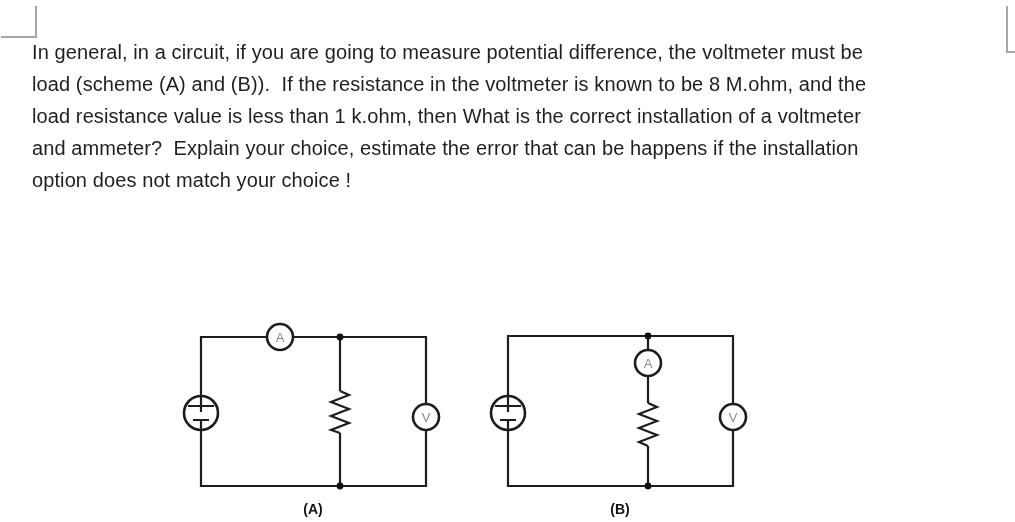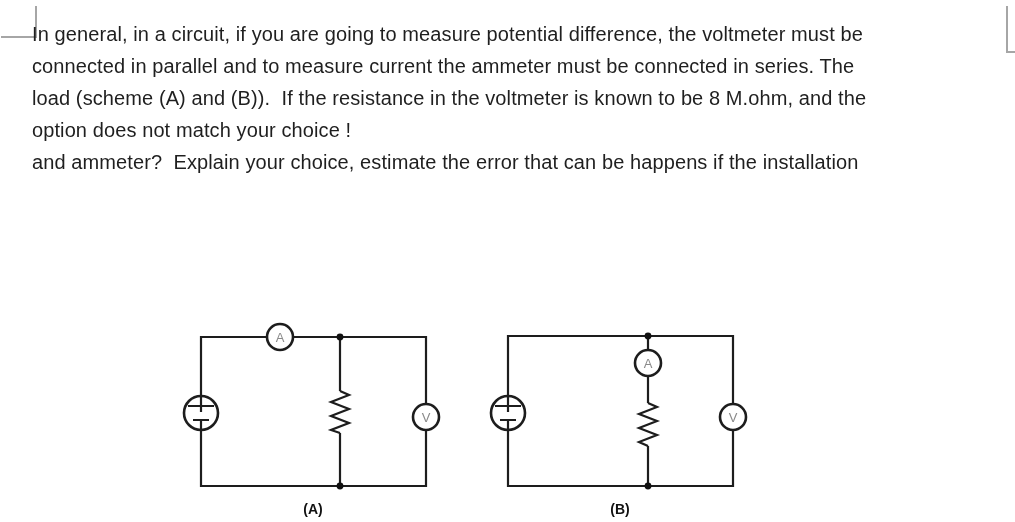--- a/index.html
+++ b/index.html
@@ -30,21 +30,21 @@
   .corner-mark.tr {
     left: 1006px;
     width: 9px;
     height: 45px;
     border-left: 2px solid #a6a6a6;
     border-bottom: 2px solid #a6a6a6;
   }
   .question {
     position: absolute;
     left: 32px;
-    top: 18px;
+    top: 36px;
     width: 965px;
     color: #1f1f1f;
     font-size: 20px;
     line-height: 32px;
     letter-spacing: 0.1px;
   }
   .q-line {
     white-space: pre;
   }
   .figure-svg {
@@ -86,24 +86,24 @@
 </head>
 <body>
 
 <div class="page">
 
   <div class="corner-mark tl"></div>
   <div class="corner-mark tr"></div>
 
   <div class="question">
     <div class="q-line">In general, in a circuit, if you are going to measure potential difference, the voltmeter must be</div>
-    <div class="q-line">connected in parallel and to measure current the ammeter must be connected in series. The</div>
     <div class="q-line">load (scheme (A) and (B)).  If the resistance in the voltmeter is known to be 8 M.ohm, and the</div>
+    <div class="q-line">load resistance value is less than 1 k.ohm, then What is the correct installation of a voltmeter</div>
+    <div class="q-line">and ammeter?  Explain your choice, estimate the error that can be happens if the installation</div>
     <div class="q-line">option does not match your choice !</div>
-    <div class="q-line">and ammeter?  Explain your choice, estimate the error that can be happens if the installation</div>
   </div>
 
   <svg class="figure-svg" viewBox="150 315 720 207">
 
     <g>
 
       <path class="wire" d="M201 396 V337 H267 M293 337 H426 V404 M426 430 V486 H201 V430"></path>
 
       <path class="wire" d="M340 337 V391 M340 433 V486"></path>
       <path class="wire" d="M340 391 l9 4 l-18 7 l18 7 l-18 7 l18 7 l-18 7 l9 3"></path>

